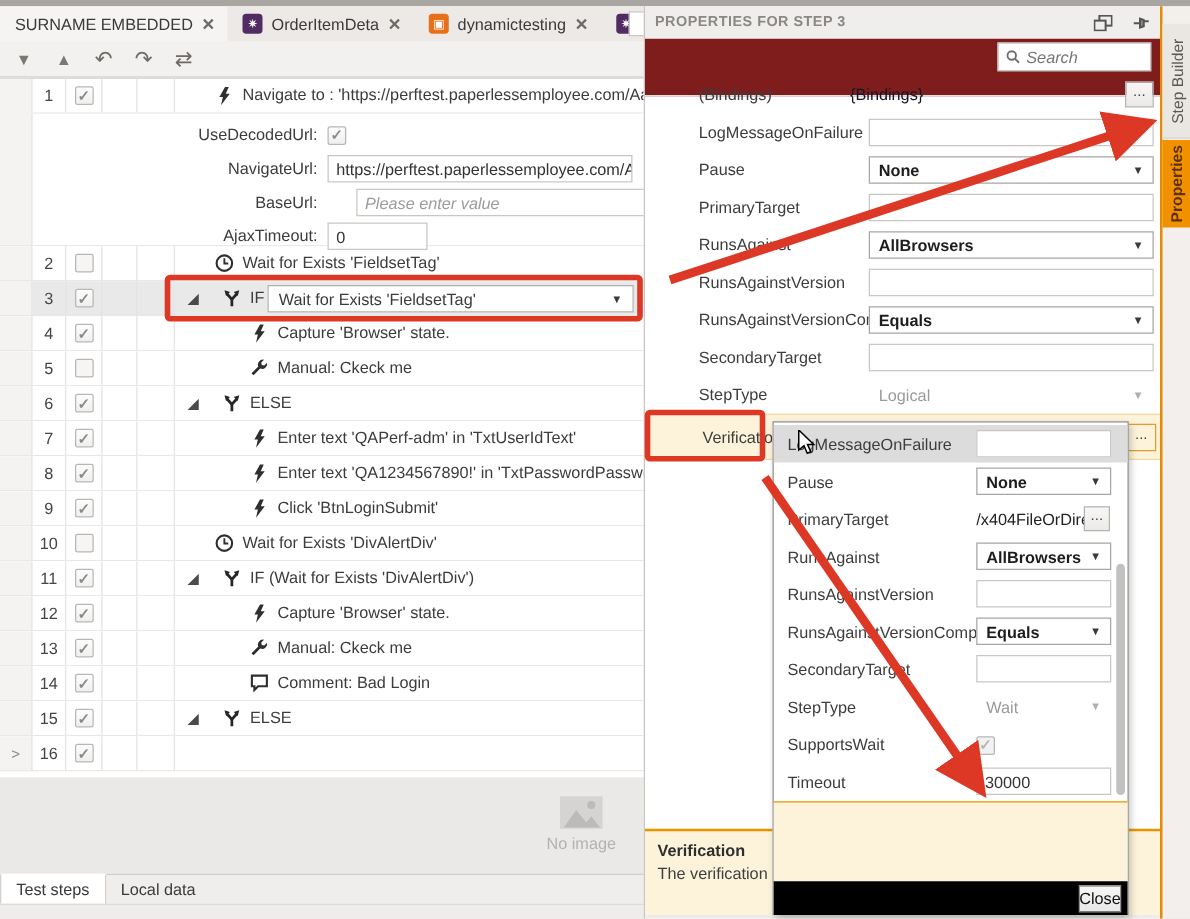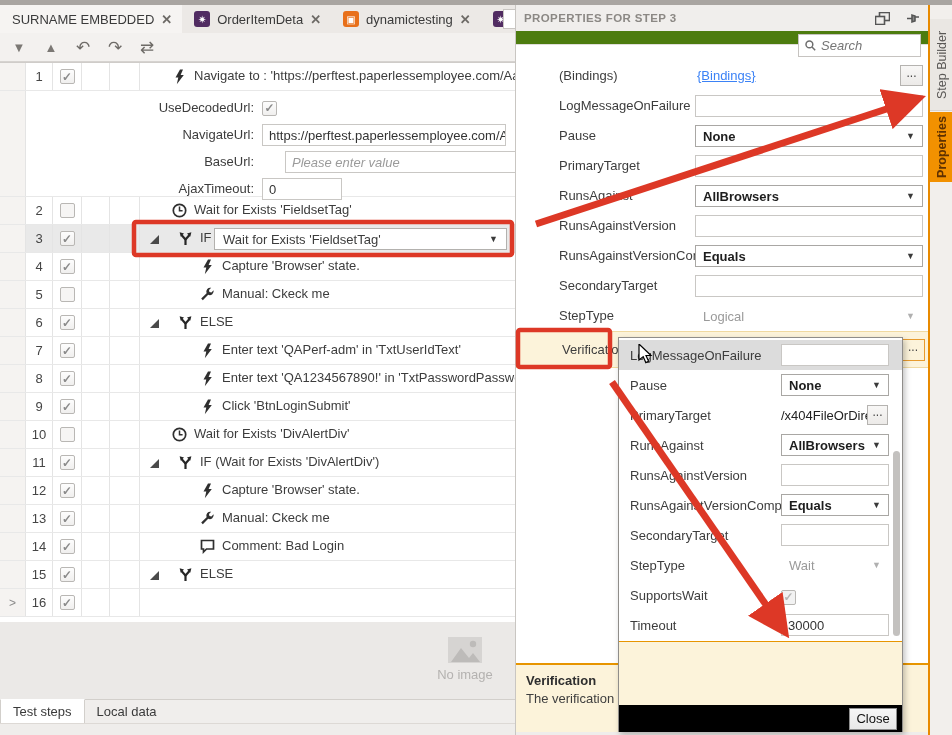--- a/index.html
+++ b/index.html
@@ -56,29 +56,29 @@
   #bottomtabs { left:0; top:694px; width:515px; height:24px; background:#f0eeec; border-top:1px solid #d2cfcb; display:flex; align-items:stretch; }
   .btab { padding:0 12px; display:flex; align-items:center; font-size:13px; color:#3a3a3a; }
   .btab.active { background:#fff; border-right:1px solid #d2cfcb; border-left:1px solid #d2cfcb; margin-top:-1px; border-top:1px solid #fff; }
   #bottomstrip { left:0; top:718px; width:515px; height:17px; background:#efedeb; border-top:1px solid #ddd9d5; }
 
   
   #rpanel { left:515px; top:5px; width:413px; height:730px; background:#fff; border-left:1px solid #c9c6c2; }
   #rheader { position:absolute; left:0; top:0; width:100%; height:26px; background:#f0eeec; display:flex; align-items:center; padding:0 8px; }
   #rheader .title { font-size:11.5px; font-weight:bold; color:#8b8884; letter-spacing:.4px; }
   #rheader .hicons { margin-left:auto; display:flex; gap:16px; align-items:center; }
-  #rsearchrow { position:absolute; left:0; top:26px; width:100%; height:14px; background:#4d7c0f; border-bottom:1px solid #e0ddda; }
+  #rsearchrow { position:absolute; left:0; top:26px; width:100%; height:46px; background:#7f1d1d; border-bottom:1px solid #e0ddda; }
   #rsearch { position:absolute; right:7px; top:3px; width:123px; height:23px; border:1px solid #c6c3c0; background:#fff; display:flex; align-items:center; gap:5px; padding:0 6px; }
   #rsearch input { border:none; outline:none; width:90px; font-size:13px; font-style:italic; color:#555; font-family:"Liberation Sans",sans-serif; background:transparent; }
   #rgrid { position:absolute; left:0; top:56px; width:100%; }
   .prow { position:relative; height:30px; }
   .plabel { position:absolute; left:15px; top:7px; font-size:13px; color:#3d3d3d; white-space:nowrap;margin-left:28px; }
   .pval { position:absolute; left:179px; width:228px; top:4px; }
   .pval .tbox { width:100%; }
-  .ptext { position:absolute; left:181px; top:7px; font-size:13px; color:#3b82f6;text-decoration:underline; }
+  .ptext { position:absolute; left:164px; top:7px; font-size:13px; color:#0f172a; }
   .dd { border:1px solid #a9a7a4; background:#fff; height:22px; display:flex; align-items:center; padding:0 7px; font-size:13px; font-weight:bold; color:#1d1d1d; }
   .dd.disabled { border-color:transparent; background:transparent; font-weight:normal; color:#9a9a9a; }
   .dd.disabled .dd-caret { color:#b0b0b0; }
   .dots-btn { position:absolute; right:5px; top:4px; width:23px; height:21px; border:1px solid #b5b3b0; background:linear-gradient(#f8f7f6,#eceae8); font-size:12px; color:#444; display:flex; align-items:flex-start; justify-content:center; cursor:pointer; }
   #vrow { position:absolute; left:0; top:326px; width:100%; height:37px; background:#fcf3da; border-top:1px solid #f0d9a0; border-bottom:1px solid #f0d9a0; }
   #vrow .plabel { top:10px; left:18px; }
   #v-dots { position:absolute; right:3px; top:7px; width:24px; height:22px; border:1px solid #e89b2d; background:#fcf3da; font-size:12px; color:#444; text-align:center; line-height:14px; cursor:pointer; }
   #rdesc { position:absolute; left:0; top:658px; width:100%; height:69px; background:#fcf3da; border-top:2px solid #e79500; padding:8px 0 0 10px; }
   #rdesc .dtitle { font-size:13px; font-weight:bold; color:#2e2e2e; }
   #rdesc .dtext { font-size:13px; color:#3e3e3e; margin-top:3px; }
@@ -96,21 +96,21 @@
   .pprow { position:relative; height:30px; }
   .pprow.hl { background:#dcdcdc; }
   .pplabel { position:absolute; left:11px; top:8px; font-size:13px; color:#3d3d3d; white-space:nowrap; }
   .ppval { position:absolute; left:162px; width:108px; top:4px; }
   .ppval .tbox, .ppval .dd { width:100%; height:22px; }
   .pp-dots { position:absolute; right:14px; top:5px; width:21px; height:20px; border:1px solid #b5b3b0; background:linear-gradient(#f8f7f6,#eceae8); font-size:12px; color:#444; text-align:center; line-height:12px; }
   .ppvaltext { position:absolute; left:162px; top:8px; font-size:13px; color:#222; white-space:nowrap; max-width:118px; overflow:hidden; }
   #pp-scroll { position:absolute; right:2px; top:113px; width:7px; height:185px; background:#c3c1bf; border-radius:4px; }
   #pp-cream { position:absolute; left:0; top:303px; width:100%; height:64px; background:#fcf3da; border-top:1px solid #e79500; }
   #pp-black { position:absolute; left:0; top:367px; width:100%; height:27px; background:#000; }
-  #pp-close { position:absolute; right:5px; top:2.5px; width:48px; height:22px; background:linear-gradient(#f6f6f6,#e8e8e8); border:1px solid #8f8f8f; font-size:13px; color:#111; display:flex; align-items:center; justify-content:center; cursor:pointer; }
+  #pp-close { position:absolute; right:5px; top:2.5px; width:34px; height:22px; background:linear-gradient(#f6f6f6,#e8e8e8); border:1px solid #8f8f8f; font-size:13px; color:#111; display:flex; align-items:center; justify-content:center; cursor:pointer; }
 
   
   #anno { left:0; top:0; width:952px; height:735px; pointer-events:none; z-index:60; }
   #cursor { left:638px; top:344px; width:18px; height:20px; pointer-events:none; z-index:70; }
 </style>
 </head>
 <body>
 
 <div id="app">
 

